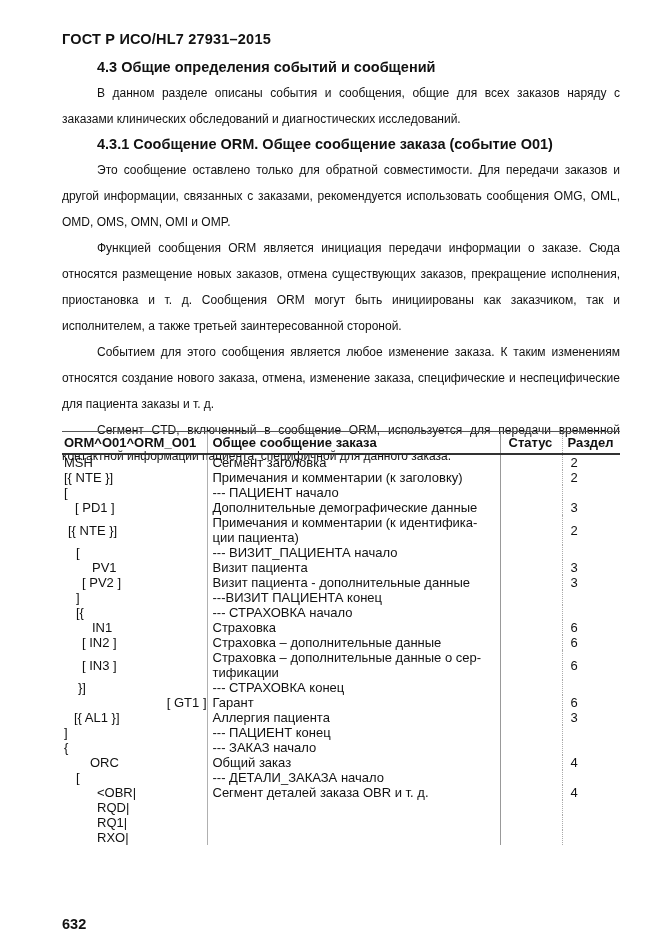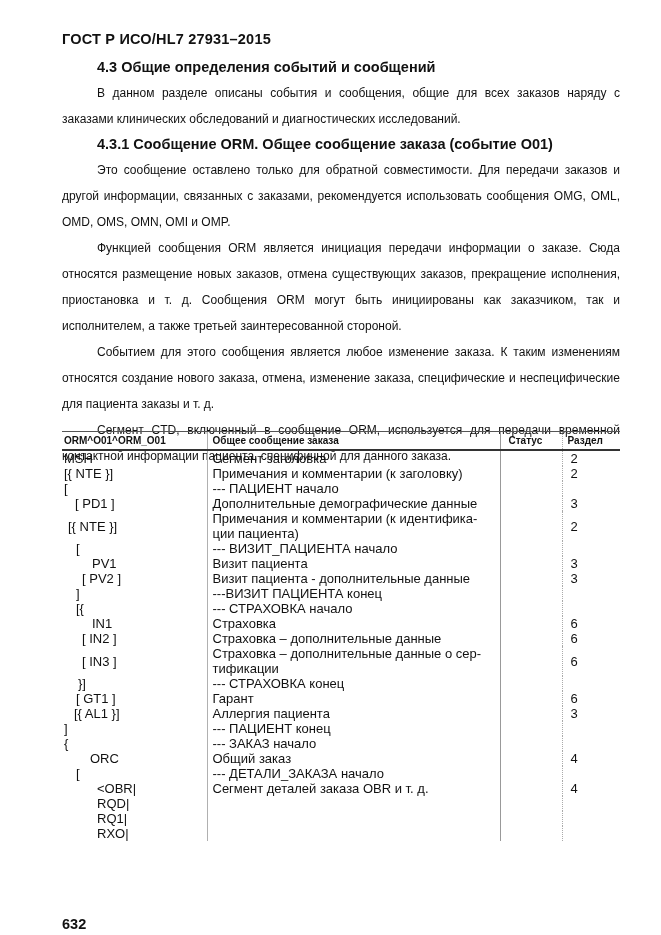--- a/index.html
+++ b/index.html
@@ -47,21 +47,21 @@
     width: 558px;
     border-collapse: collapse;
     table-layout: fixed;
     font-size: 13px;
   }
   .segment-table col.c1 { width: 145px; }
   .segment-table col.c2 { width: 293px; }
   .segment-table col.c3 { width: 62px; }
   .segment-table col.c4 { width: 58px; }
   .segment-table thead th {
-    font-size: 10px;
+    font-size: 13px;
     font-weight: bold;
     text-align: left;
     padding: 3px 0 3px 2px;
     border-top: 1px solid #555555;
     border-bottom: 2px solid #333333;
     white-space: nowrap;
     overflow: hidden;
   }
   .segment-table td {
     padding: 0;
@@ -214,21 +214,21 @@
           <td class="status-cell"></td>
           <td class="section-cell">6</td>
         </tr>
         <tr>
           <td class="segment-cell" style="padding-left: 16px;">}]</td>
           <td class="description-cell">--- СТРАХОВКА конец</td>
           <td class="status-cell"></td>
           <td class="section-cell"></td>
         </tr>
         <tr>
-          <td class="segment-cell" style="padding-left: 14px;">[ GT1 ]</td>
+          <td class="segment-cell" style="padding-left: 14px; text-align: right;">[ GT1 ]</td>
           <td class="description-cell">Гарант</td>
           <td class="status-cell"></td>
           <td class="section-cell">6</td>
         </tr>
         <tr>
           <td class="segment-cell" style="padding-left: 12px;">[{ AL1 }]</td>
           <td class="description-cell">Аллергия пациента</td>
           <td class="status-cell"></td>
           <td class="section-cell">3</td>
         </tr>

